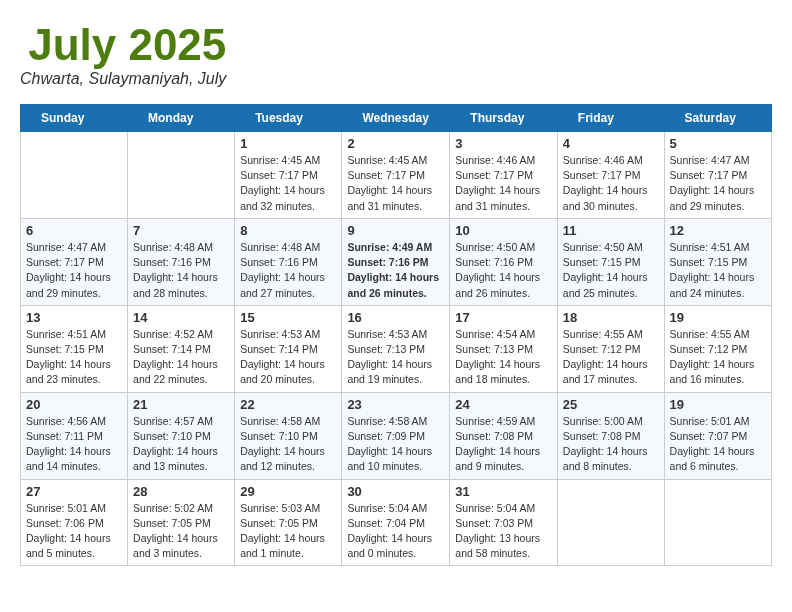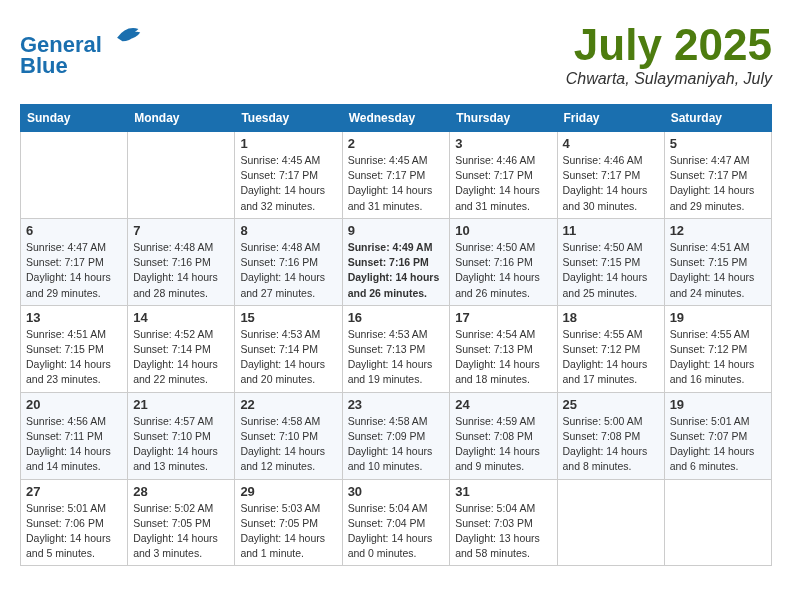--- a/index.html
+++ b/index.html
@@ -49,21 +49,21 @@
     }
     .calendar {
       width: 100%;
       border-collapse: collapse;
       font-size: 11px;
     }
     .calendar th {
       background-color: #1a6faf;
       color: #fff;
       text-align: left;
-      padding: 6px 6px;
+      padding: 6px 20px;
       font-size: 12px;
       font-weight: bold;
       border: 1px solid #1a6faf;
     }
     .calendar td {
       border: 1px solid #ccc;
       vertical-align: top;
       padding: 4px 5px;
       width: 108px;
       min-height: 80px;
@@ -85,34 +85,20 @@
       line-height: 1.45;
     }
     .empty-cell {
       background: #f9f9f9;
     }
   </style>
 </head>
 <body>
 
 <div class="header">
-  <div class="logo">
-    <div>
-      <div style="display:flex;align-items:center;">
-        <div class="logo-text">
-          <span>General</span>
-          <svg class="logo-icon" viewBox="0 0 36 36">
-            <path d="M8 20 Q18 6 32 10 Q28 14 24 16 Q28 12 34 14 Q30 20 20 22 Q24 18 28 18 Q22 24 14 24 Z" fill="#1a6faf"></path>
-          </svg>
-        </div>
-        <div></div>
-      </div>
-      <div style="font-size:22px;font-weight:bold;color:#1a6faf;margin-top:-4px;">Blue</div>
-    </div>
-  </div>
   <div class="title-block">
     <div class="month-title">July 2025</div>
     <div class="location-title">Chwarta, Sulaymaniyah, July</div>
   </div>
 </div>
 
 <table class="calendar">
   <thead>
     <tr>
     <th>Sunday</th>

